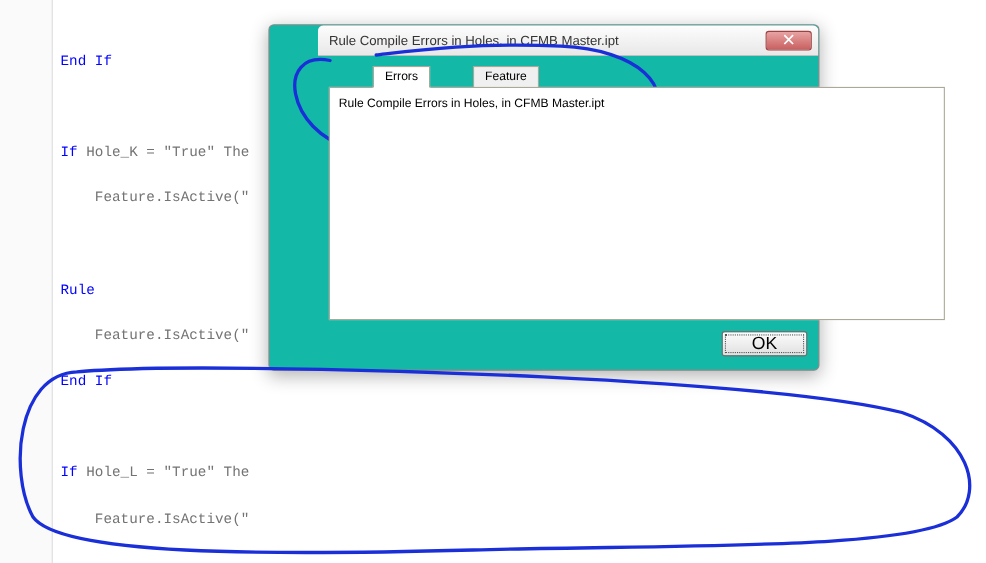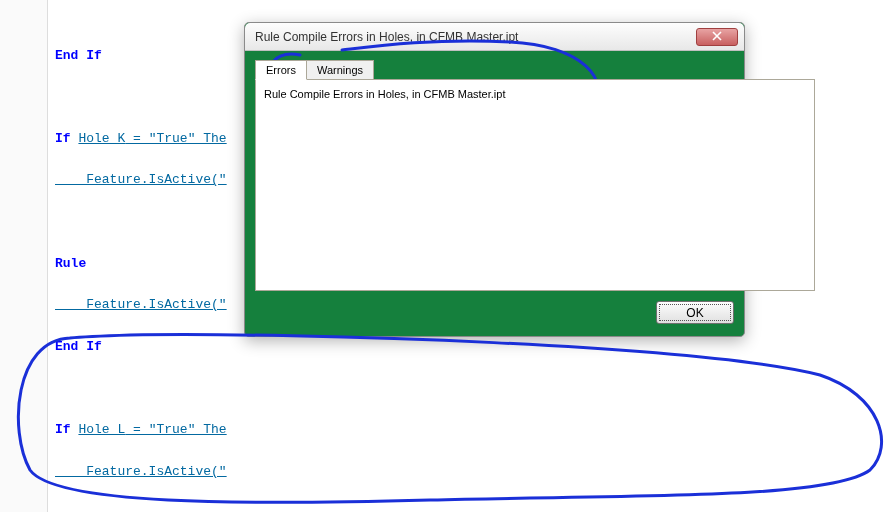--- a/index.html
+++ b/index.html
@@ -20,36 +20,37 @@
     }
     .gutter {
       position: absolute;
       left: 0;
       top: 0;
       width: 48px;
       height: 100%;
       background: #fafafa;
       border-right: 1px solid #ddd;
     }
-    .kw-blue { color: #0000ff; font-weight: bold; }
-    .ident { color: #0369a1; text-decoration: underline; }
+    .kw-blue { color: #0000ff; }
+    .ident { color: #737373; }
     .line { display: block; }
 
     
     .dialog {
       position: absolute;
       left: 244px;
       top: 22px;
       width: 501px;
-      background: #15803d;
+      background: #14b8a6;
       border: 1px solid #8a8a8a;
       border-radius: 5px;
       box-shadow: 0 4px 16px rgba(0,0,0,0.3);
       font-family: 'Segoe UI', Tahoma, sans-serif;
       font-size: 12px;
+      padding-left: 44px;
     }
     .titlebar {
       height: 28px;
       background: linear-gradient(to bottom, #fdfdfd, #e8e8e8);
       border-bottom: 1px solid #c0c0c0;
       border-radius: 5px 5px 0 0;
       display: flex;
       align-items: center;
       padding: 0 6px 0 10px;
       color: #333;
@@ -77,20 +78,21 @@
       z-index: 2;
     }
     .tab {
       padding: 3px 10px;
       border: 1px solid #aca899;
       background: #fff;
       font-size: 11px;
       margin-right: -1px;
       cursor: pointer;
       position: relative;
+      margin-left: 40px;
     }
     .tab.active {
       border-bottom: 1px solid #fff;
       z-index: 3;
     }
     .tab.inactive {
       background: #f0f0f0;
     }
     .tab-content {
       border: 1px solid #aca899;
@@ -108,21 +110,21 @@
       display: flex;
       justify-content: flex-end;
       padding-top: 10px;
     }
     .ok-btn {
       width: 78px;
       height: 23px;
       background: linear-gradient(to bottom, #fdfdfd, #e0e0e0);
       border: 1px solid #707070;
       border-radius: 3px;
-      font-size: 12px;
+      font-size: 16px;
       cursor: pointer;
       outline: 1px dotted #555;
       outline-offset: -4px;
     }
     .annotation {
       position: absolute;
       pointer-events: none;
     }
     .annotation svg {
       overflow: visible;
@@ -169,21 +171,21 @@
       <span>
         <svg viewBox="0 0 10 10">
             <path d="M1 1 L9 9 M9 1 L1 9" stroke="#fff" stroke-width="1.6"></path>
           </svg>
       </span>
     </div>
   </div>
   <div class="dialog-body">
     <div class="tabs">
       <div class="tab active">Errors</div>
-      <div class="tab inactive">Warnings</div>
+      <div class="tab inactive">Feature</div>
     </div>
     <div class="tab-content">
       <div>Rule Compile Errors in Holes, in CFMB Master.ipt</div>
       <div style="height:6px"></div>
     </div>
     <div class="dialog-footer">
       <button class="ok-btn">OK</button>
     </div>
   </div>
 </div>

